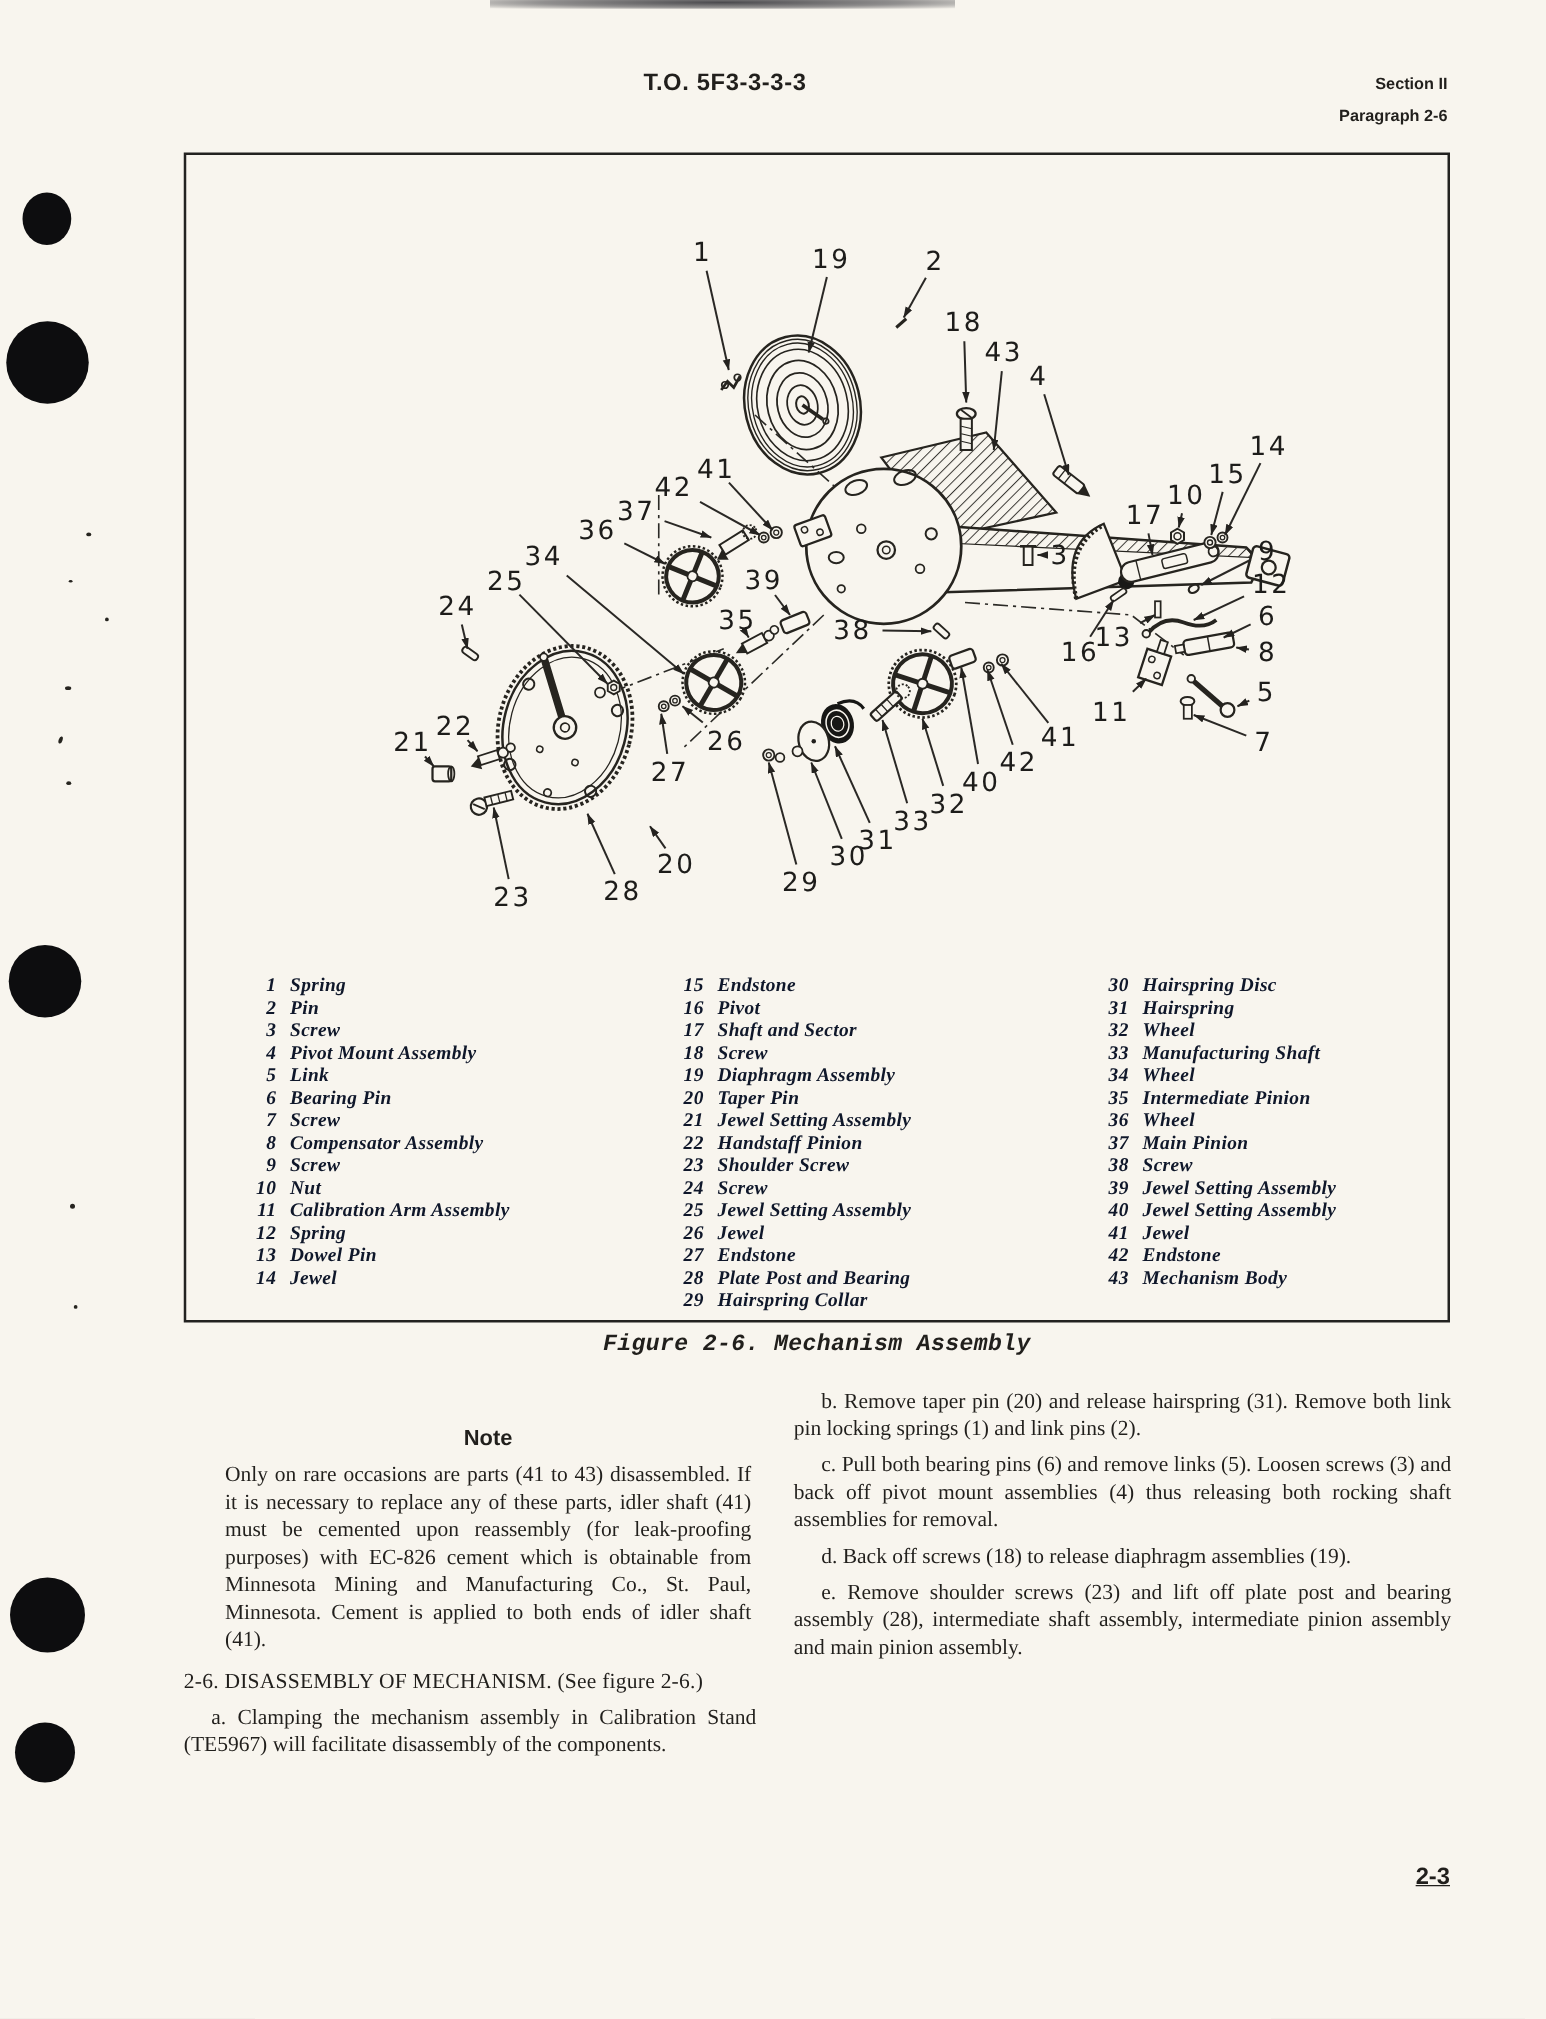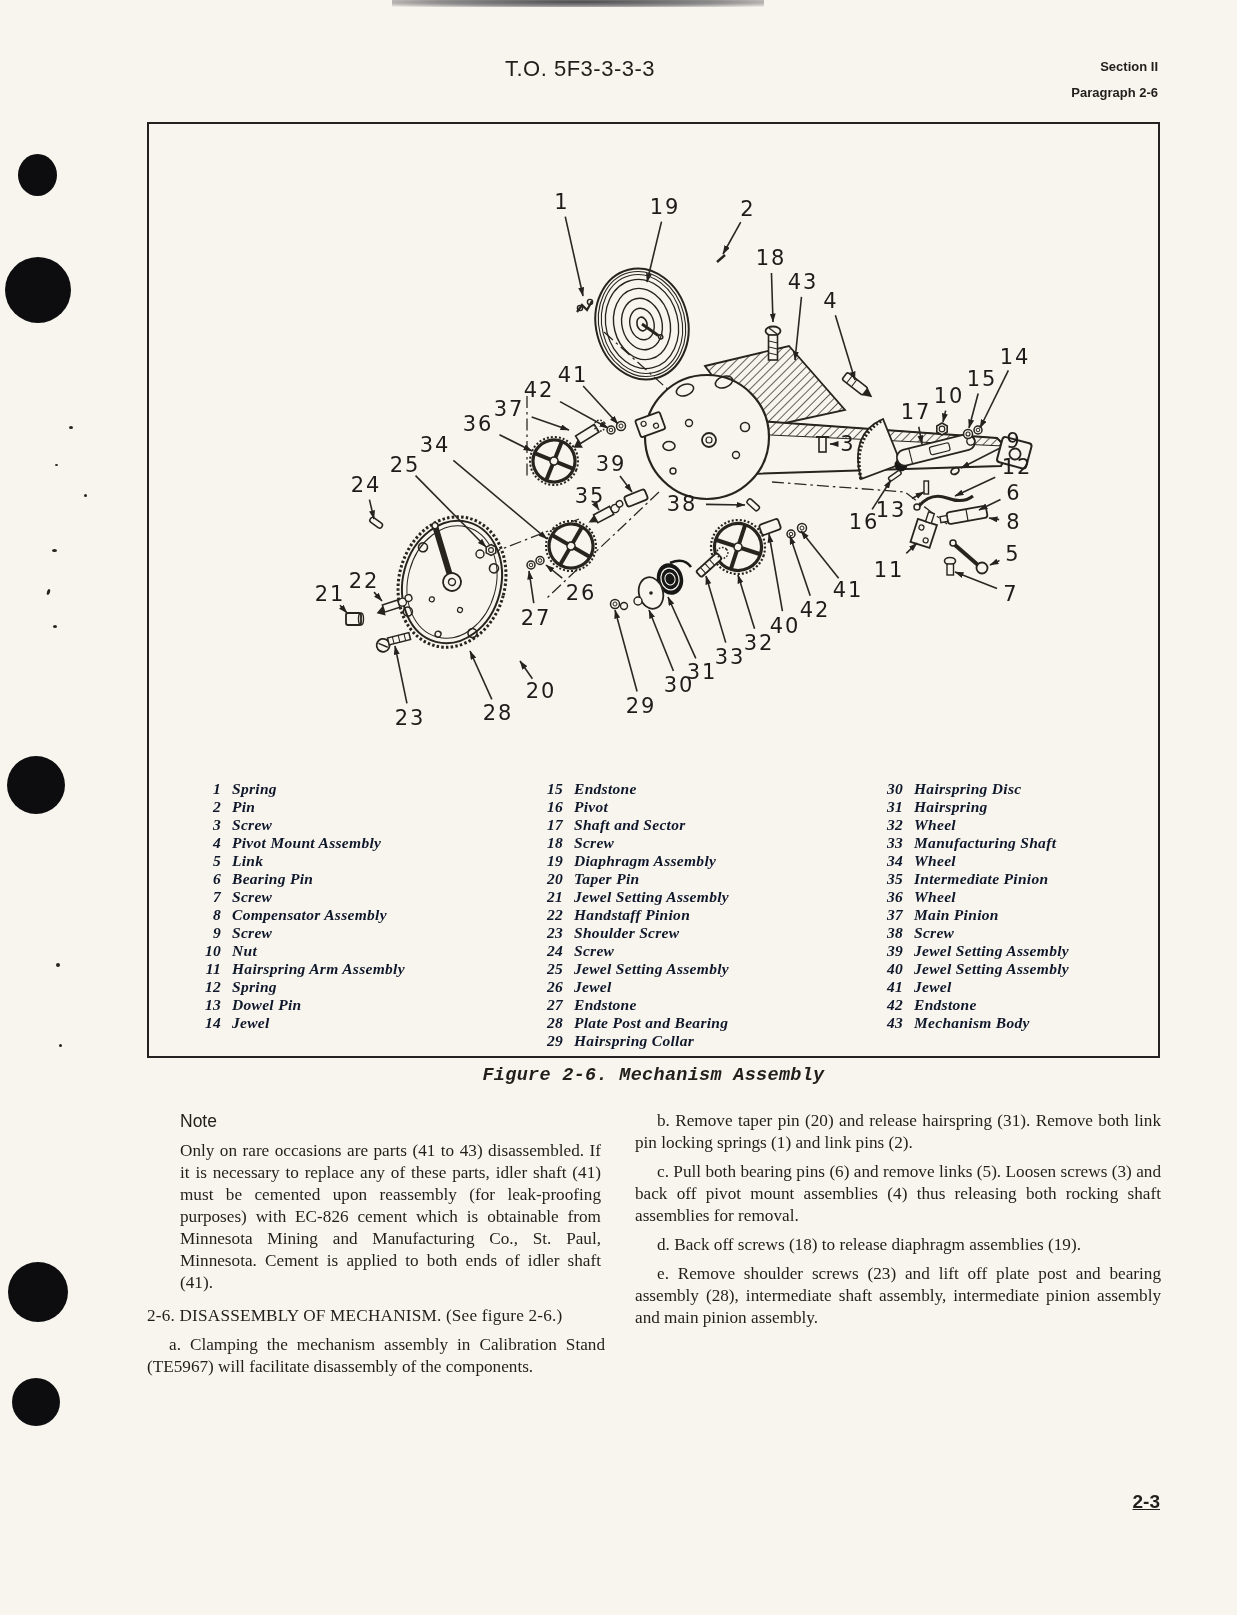--- a/index.html
+++ b/index.html
@@ -6,41 +6,41 @@
   .page{position:relative;width:1237px;height:1615px;background:#f8f5ee;overflow:hidden;
         font-family:"Liberation Serif",serif;color:#211f1c;}
   
   .smudge{position:absolute;left:392px;top:-3px;width:372px;height:10px;
           background:radial-gradient(ellipse at center,rgba(45,45,50,.85) 0%,rgba(60,60,65,.55) 55%,rgba(90,90,95,0) 100%);}
   .hole{position:absolute;border-radius:50%;background:#0d0d0f;}
   .speck{position:absolute;border-radius:50%;background:#26241f;}
   .foldline{position:absolute;left:1113px;top:130px;width:2px;height:925px;background:rgba(60,55,45,.07);}
   
   .header-center{position:absolute;left:440px;top:56px;width:280px;text-align:center;
-      font-family:"Liberation Sans",sans-serif;font-weight:normal;font-size:22px;letter-spacing:.5px;}
+      font-family:"Liberation Sans",sans-serif;font-weight:bold;font-size:19px;letter-spacing:.5px;}
   .header-right{position:absolute;left:928px;top:54px;width:230px;text-align:right;
       font-family:"Liberation Sans",sans-serif;font-weight:bold;font-size:13px;line-height:26px;}
   
   .figure-box{position:absolute;left:147px;top:122px;width:1013px;height:936px;
       border:2.5px solid #232220;box-sizing:border-box;background:#f8f5ee;}
   .figure-box svg{position:absolute;left:0;top:0;}
   .parts-list{position:absolute;left:0;top:656px;width:100%;height:276px;}
   .pcol{position:absolute;top:0;width:320px;}
   .pcol.c0{left:46px;} .pcol.c1{left:388px;} .pcol.c2{left:728px;}
   .part-row{font-style:italic;font-weight:bold;font-size:15.5px;line-height:18px;
       letter-spacing:.3px;color:#0f172a;white-space:nowrap;}
   .pnum{display:inline-block;width:26px;text-align:right;margin-right:11px;}
   
   .caption{position:absolute;left:147px;top:1065px;width:1013px;text-align:center;
       font-family:Liberation Mono, monospace;font-weight:bold;font-style:italic;font-size:18.5px;letter-spacing:.3px;}
   
   .col-left{position:absolute;left:147px;top:1110px;width:458px;font-size:17.2px;line-height:22px;}
   .col-right{position:absolute;left:635px;top:1110px;width:526px;font-size:17.2px;line-height:22px;}
-  .note-head{margin-left:33px;width:421px;text-align:left;
-      font-family:"Liberation Sans",sans-serif;font-weight:normal;font-size:17.5px;margin-bottom:8px;}
+  .note-head{margin-left:33px;width:421px;text-align:center;
+      font-family:"Liberation Sans",sans-serif;font-weight:bold;font-size:17.5px;margin-bottom:8px;margin-top:29px;}
   .note-body{margin:0 0 0 33px;width:421px;text-align:justify;}
   .para{margin:7px 0 0 0;text-align:justify;}
   .para.indent{text-indent:22px;}
   .para-head{margin:11px 0 0 0;padding-left:36px;text-indent:-36px;text-align:left;letter-spacing:.2px;}
   .page-number{position:absolute;left:1060px;top:1491px;width:100px;text-align:right;
       font-family:"Liberation Sans",sans-serif;font-weight:bold;font-size:19px;text-decoration:underline;}
   
   .ink{stroke:#26241f;fill:none;}
   .fillpaper{fill:#f8f5ee;}
   .leader{stroke:#2a2825;stroke-width:1.6;fill:none;}
@@ -438,21 +438,21 @@
           <div class="part-row"><span class="pnum">1</span><span class="pname">Spring</span></div>
           <div class="part-row"><span class="pnum">2</span><span class="pname">Pin</span></div>
           <div class="part-row"><span class="pnum">3</span><span class="pname">Screw</span></div>
           <div class="part-row"><span class="pnum">4</span><span class="pname">Pivot Mount Assembly</span></div>
           <div class="part-row"><span class="pnum">5</span><span class="pname">Link</span></div>
           <div class="part-row"><span class="pnum">6</span><span class="pname">Bearing Pin</span></div>
           <div class="part-row"><span class="pnum">7</span><span class="pname">Screw</span></div>
           <div class="part-row"><span class="pnum">8</span><span class="pname">Compensator Assembly</span></div>
           <div class="part-row"><span class="pnum">9</span><span class="pname">Screw</span></div>
           <div class="part-row"><span class="pnum">10</span><span class="pname">Nut</span></div>
-          <div class="part-row"><span class="pnum">11</span><span class="pname">Hairspring Arm Assembly</span></div>
+          <div class="part-row"><span class="pnum">11</span><span class="pname">Calibration Arm Assembly</span></div>
           <div class="part-row"><span class="pnum">12</span><span class="pname">Spring</span></div>
           <div class="part-row"><span class="pnum">13</span><span class="pname">Dowel Pin</span></div>
           <div class="part-row"><span class="pnum">14</span><span class="pname">Jewel</span></div>
         </div>
       <div class="pcol c1" id="parts-col-1">
           <div class="part-row"><span class="pnum">15</span><span class="pname">Endstone</span></div>
           <div class="part-row"><span class="pnum">16</span><span class="pname">Pivot</span></div>
           <div class="part-row"><span class="pnum">17</span><span class="pname">Shaft and Sector</span></div>
           <div class="part-row"><span class="pnum">18</span><span class="pname">Screw</span></div>
           <div class="part-row"><span class="pnum">19</span><span class="pname">Diaphragm Assembly</span></div>

